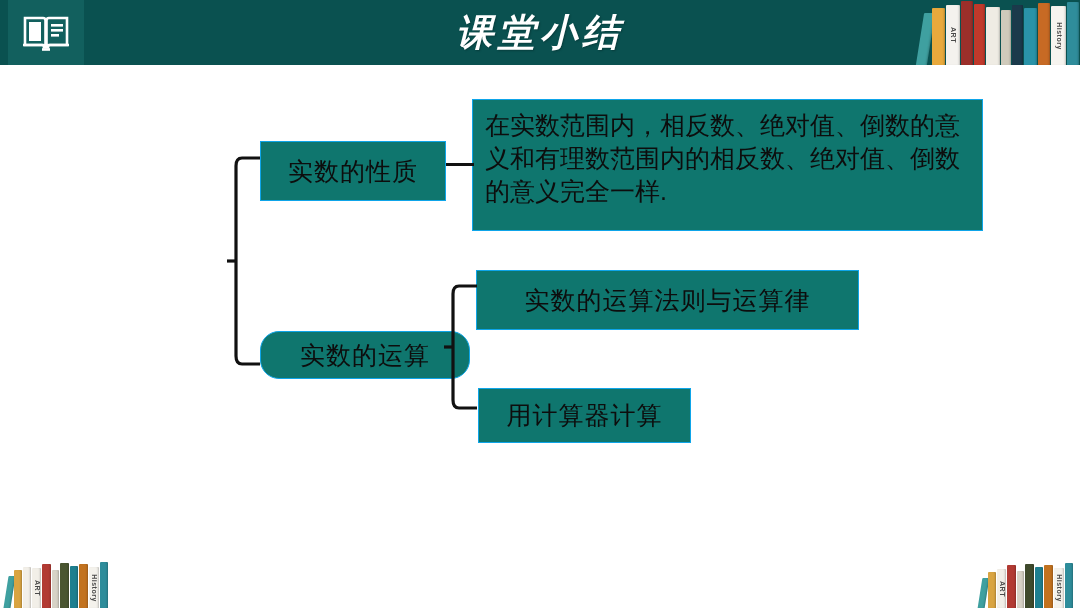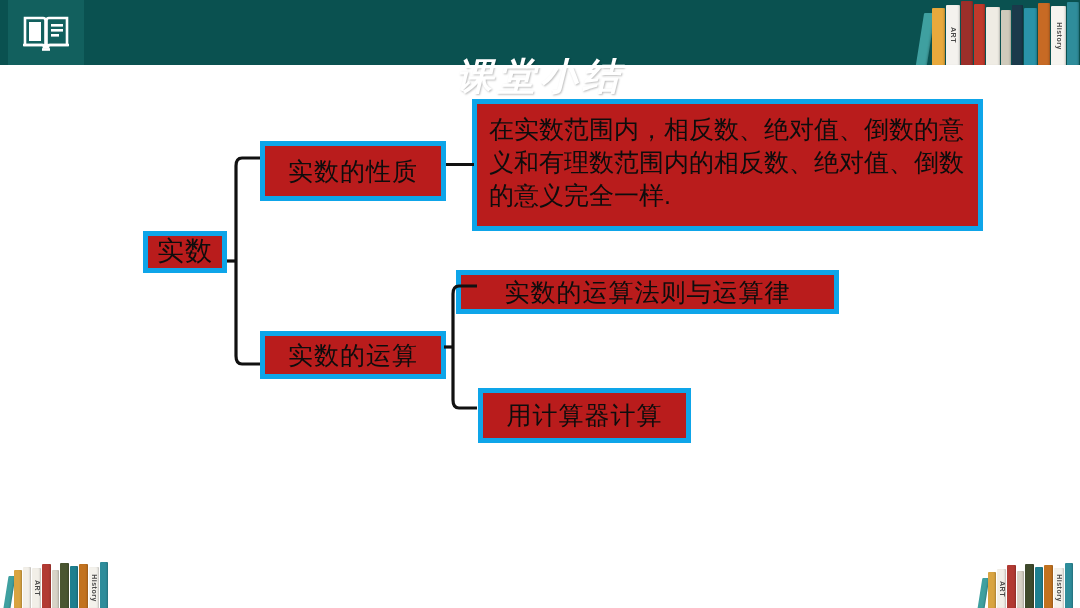--- a/index.html
+++ b/index.html
@@ -51,21 +51,20 @@
     display: flex;
     align-items: center;
     justify-content: center;
     color: #ffffff;
     font-family: "DejaVu Serif", "Liberation Serif", serif;
     font-size: 37px;
     font-weight: bold;
     font-style: italic;
     letter-spacing: 5px;
     text-shadow: 1px 1px 2px rgba(0,0,0,0.25);
-    margin-top: 44px;
   }
   .header-underline {
     position: absolute;
     left: 0;
     top: 65px;
     width: 1080px;
     height: 3px;
     background: #ffffff;
   }
 
@@ -93,22 +92,22 @@
   }
   #shelf-top-right { right: 0px; bottom: 608px; }
   #shelf-top-right { right: 0px; top: 0px; height: 65px; }
   #shelf-bottom-left { left: 6px; top: 556px; height: 52px; }
   #shelf-bottom-right { right: 6px; top: 556px; height: 52px; }
 
   
   .node {
     position: absolute;
     box-sizing: border-box;
-    background: #b91c1c;
-    border: 5px solid #0ea5e9;
+    background: #0f766e;
+    border: 1px solid #0ea5e9;
     display: flex;
     align-items: center;
     justify-content: center;
     font-family: Liberation Sans, sans-serif;
     color: #0d0d0d;
     line-height: 1.24;
   }
   .node.single {
     font-size: 27px;
     letter-spacing: 1px;
@@ -204,29 +203,28 @@
       <div class="bk" style="width: 7px; height: 37px; background: rgb(215, 210, 198); margin-right: 1px;"></div>
       <div class="bk" style="width: 9px; height: 44px; background: rgb(63, 74, 44); margin-right: 1px;"></div>
       <div class="bk" style="width: 8px; height: 41px; background: rgb(30, 127, 143); margin-right: 1px;"></div>
       <div class="bk" style="width: 9px; height: 43px; background: rgb(194, 114, 31); margin-right: 1px;"></div>
       <div class="bk" style="width: 10px; height: 40px; background: rgb(244, 242, 236); margin-right: 1px;">
         <span class="spine-label">History</span>
       </div>
       <div class="bk" style="width: 8px; height: 45px; background: rgb(46, 141, 155); margin-right: 1px;"></div>
     </div>
 
-  <div class="node single" style="left:143px; top:231px; width:84px; height:42px;">实数</div>
 
   <div class="node wide" style="left:260px; top:141px; width:186px; height:60px;">实数的性质</div>
 
-  <div class="node wide" style="left:260px; top:331px; width:186px; height:48px;">实数的运算</div>
+  <div class="node wide" style="left:260px; top:331px; width:210px; height:48px;border-radius:19px;">实数的运算</div>
 
   <div class="node para" style="left:472px; top:99px; width:511px; height:132px;">在实数范围内，相反数、绝对值、倒数的意义和有理数范围内的相反数、绝对值、倒数的意义完全一样.</div>
 
-  <div class="node wide" style="left:456px; top:270px; width:383px; height:44px;">实数的运算法则与运算律</div>
+  <div class="node wide" style="left:476px; top:270px; width:383px; height:60px;">实数的运算法则与运算律</div>
 
   <div class="node wide" style="left:478px; top:388px; width:213px; height:55px;">用计算器计算</div>
 
   <div class="bracket" style="left:227px; top:155px; width:34px; height:212px;">
     <svg width="34" height="212" viewBox="0 0 34 212">
       <path d="M33 3 H15 Q9 3 9 11 V201 Q9 209 15 209 H33" fill="none" stroke="#111111" stroke-width="3.2" stroke-linecap="butt"></path>
       <path d="M0 106 H9" fill="none" stroke="#111111" stroke-width="3.2"></path>
     </svg>
   </div>
 

